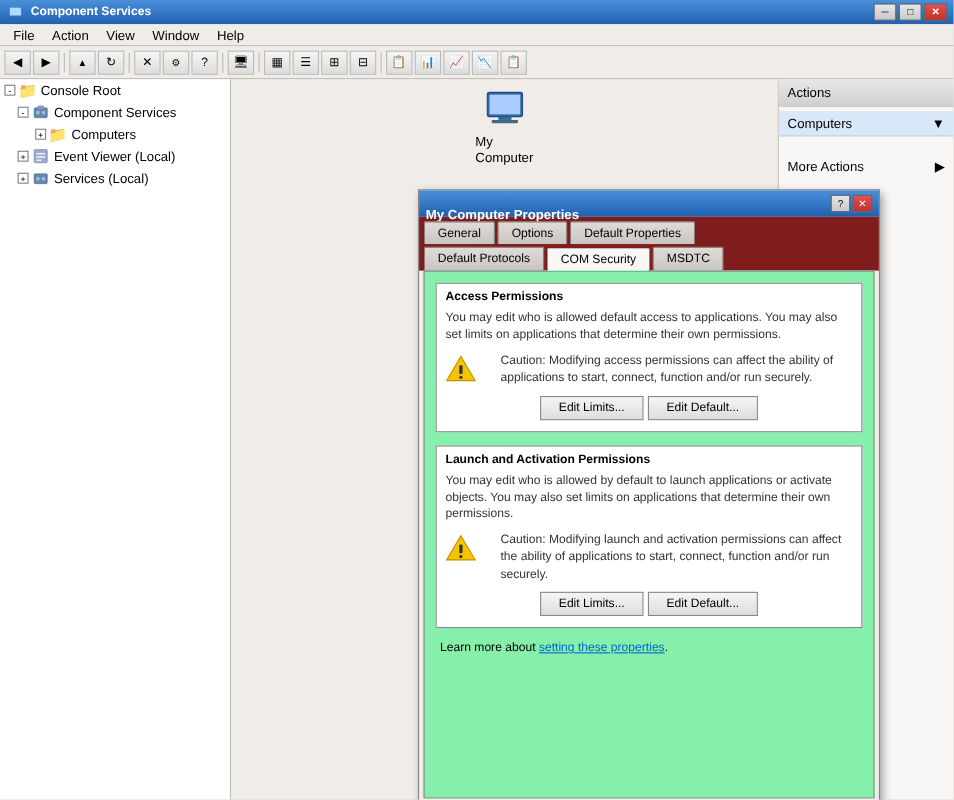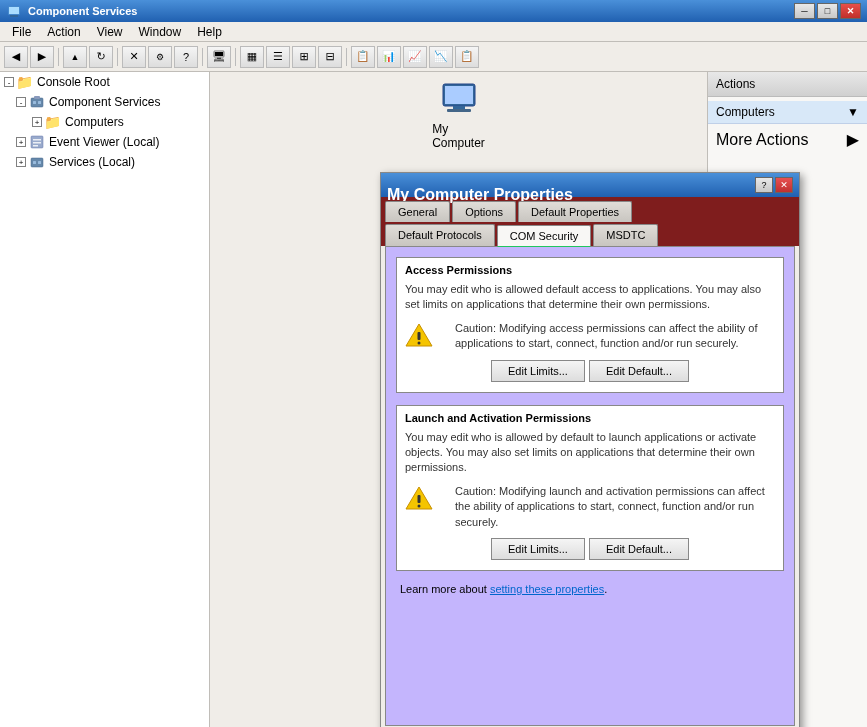--- a/index.html
+++ b/index.html
@@ -193,22 +193,22 @@
       padding: 4px 8px;
       background: #d8e8f8;
       border-bottom: 1px solid #c0d0e8;
       font-size: 12px;
       cursor: pointer;
     }
     .actions-item2 {
       display: flex;
       align-items: center;
       justify-content: space-between;
-      padding: 6px 8px;
-      font-size: 16px;
+      padding: 20px 8px;
+      font-size: 12px;
       cursor: pointer;
     }
 
     
     .dialog-overlay {
       position: absolute;
       top: 0;
       left: 0;
       right: 0;
       bottom: 0;
@@ -228,21 +228,21 @@
     .dialog-title-bar {
       background: linear-gradient(to bottom, #4a90d9, #2060b0);
       color: white;
       height: 24px;
       display: flex;
       align-items: center;
       padding: 0 6px;
     }
     .dialog-title-text {
       flex: 1;
-      font-size: 16px;
+      font-size: 12px;
       font-weight: bold;
       margin-top: 20px;
     }
     .dialog-controls {
       display: flex;
       gap: 2px;
     }
     .dialog-btn {
       width: 18px;
       height: 16px;
@@ -281,21 +281,21 @@
     .tab.active {
       background: #f8f7f5;
       border-bottom: 1px solid #22c55e;
       z-index: 1;
       position: relative;
       top: 1px;
     }
 
     
     .dialog-content {
-      background: #c4b5fd;
+      background: #86efac;
       margin: 0 4px;
       padding: 10px;
       border: 1px solid #888;
       min-height: 480px;
     }
     .section-box {
       border: 1px solid #888;
       margin-bottom: 12px;
       padding: 6px 8px 10px 8px;
       background: white;

